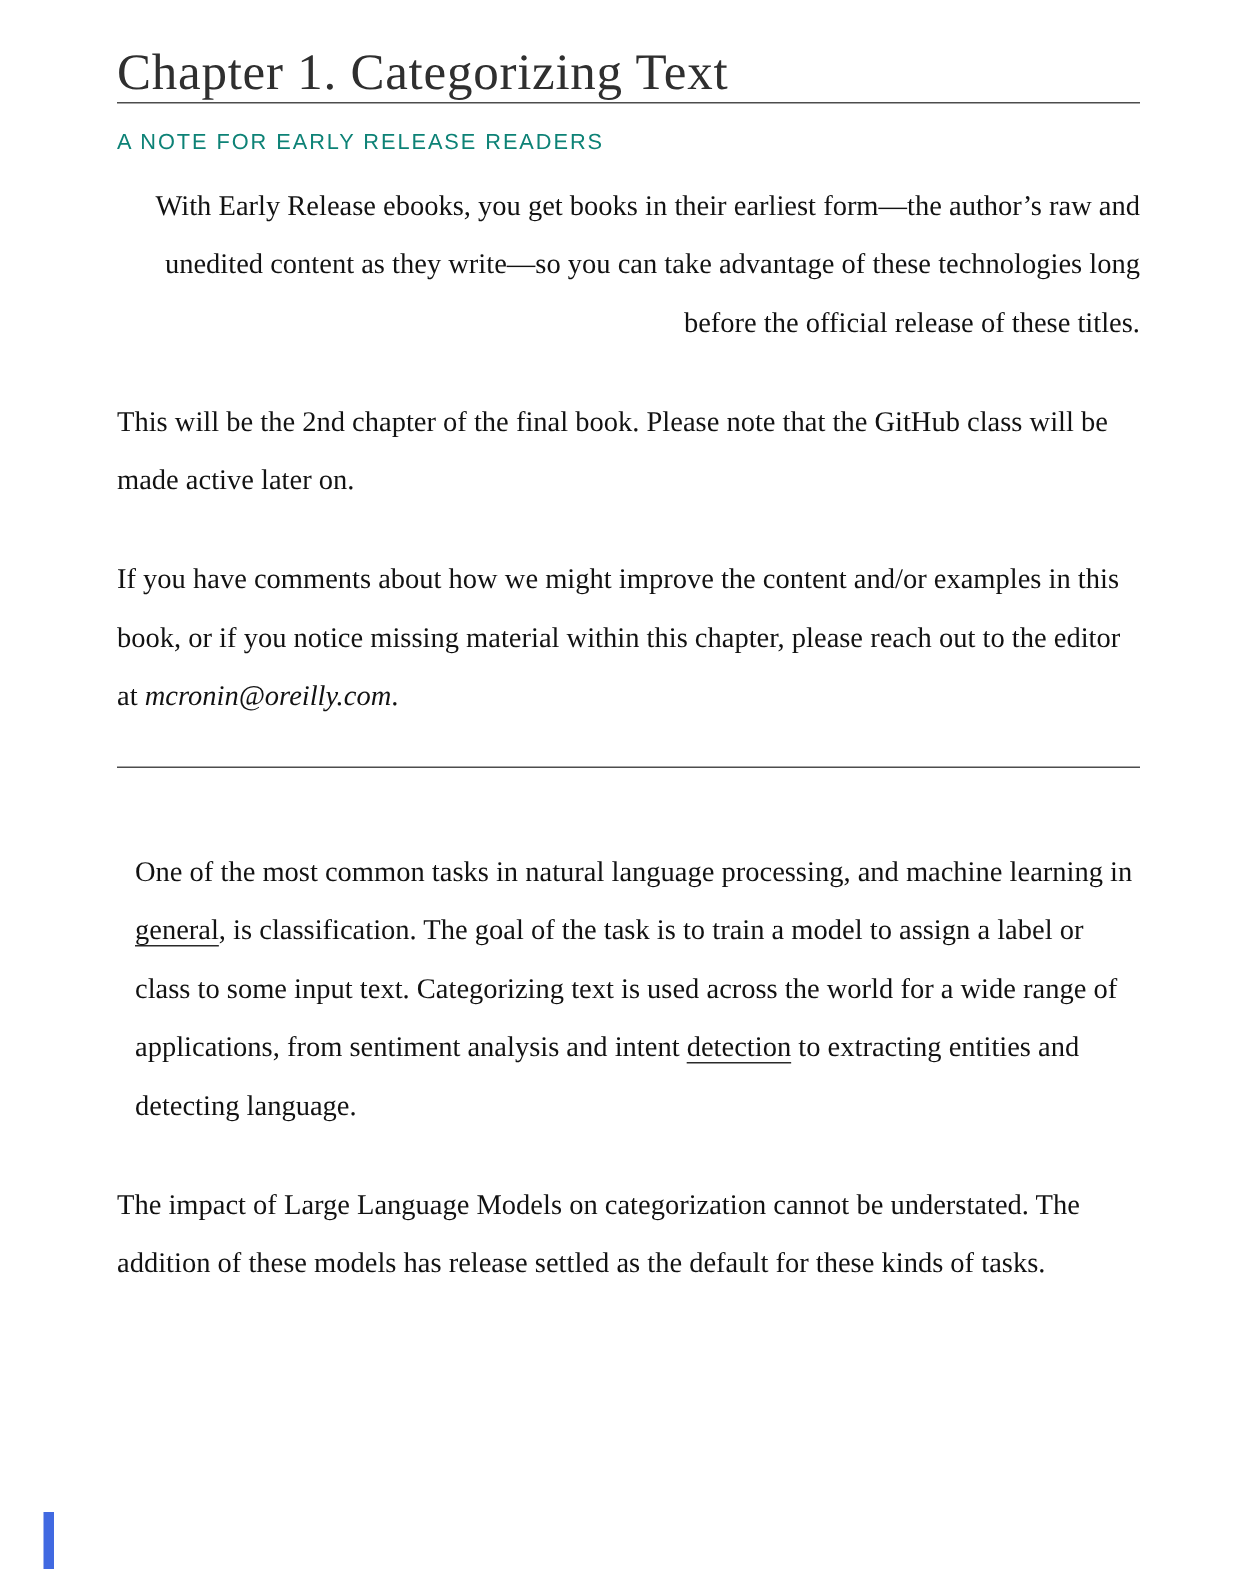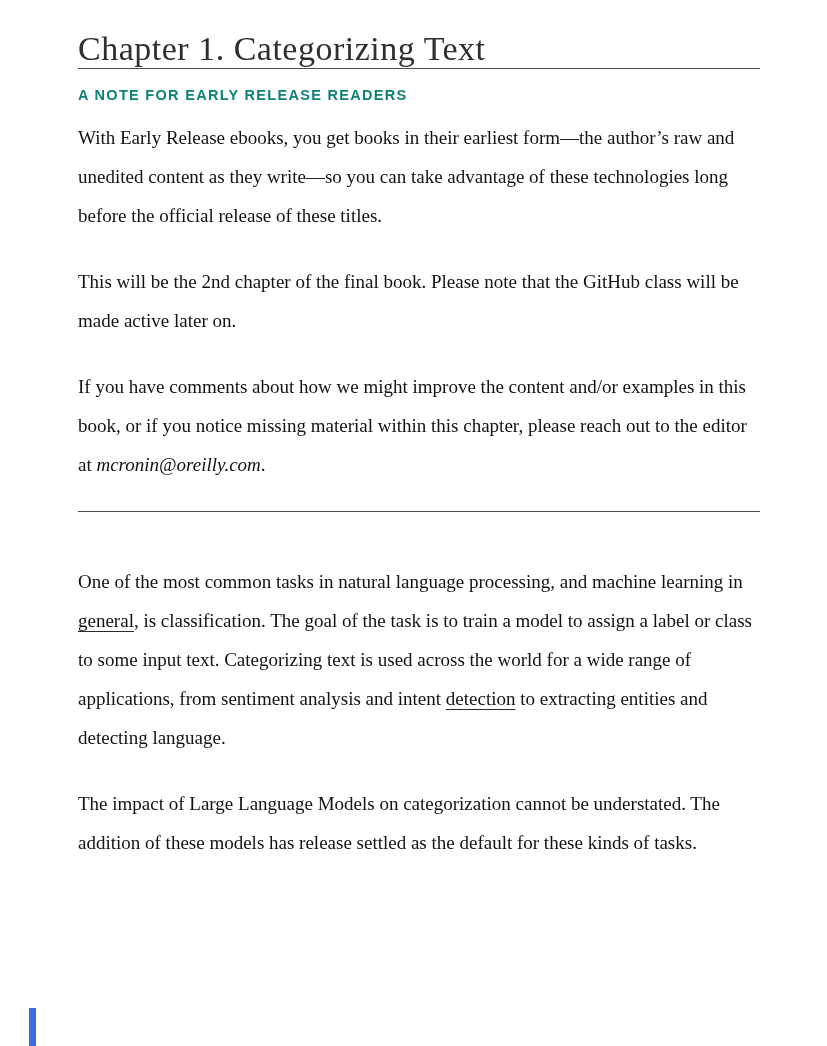--- a/index.html
+++ b/index.html
@@ -35,34 +35,34 @@
     border: none;
     border-top: 1px solid #4d4d4d;
     margin: 0;
     width: 100%;
   }
   .rule-top { margin-top: 54px; }
   .rule-bottom { margin-top: 26px; }
   .note-heading {
     font-family: "Liberation Sans", "DejaVu Sans", sans-serif;
     font-size: 14.5px;
-    font-weight: 700;
+    font-weight: 400;
     letter-spacing: 1.3px;
     color: #0d8276;
     margin: 18px 0 0 0;
   }
   p {
     font-size: 19px;
     line-height: 39px;
     margin: 27px 0;
     color: #121212;
   }
-  section.note p:first-of-type { margin-top: 15px; }
+  section.note p:first-of-type { margin-top: 15px; text-align: right; }
   section.body-text { margin-top: 50px; }
-  section.body-text p:first-child { margin-top: 0; }
+  section.body-text p:first-child { margin-top: 0; margin-left: 12px; }
   em.email {
   }
   .u {
     text-decoration: underline;
     text-decoration-thickness: 1px;
     text-underline-offset: 4px;
     text-decoration-color: #2a2a2a;
   }
   .blue-marker {
     position: absolute;

